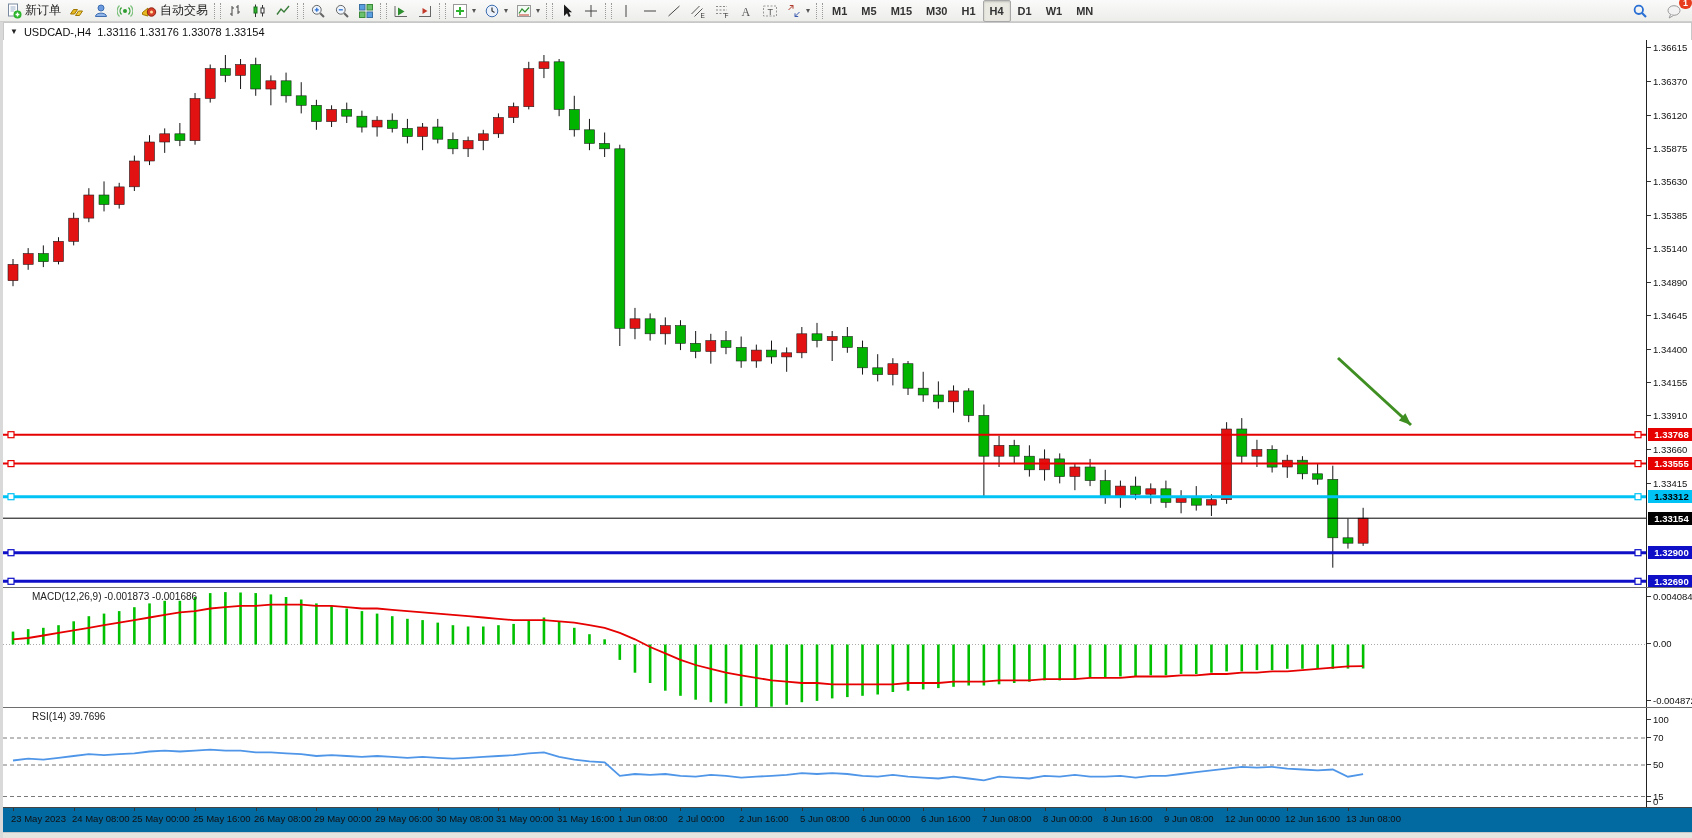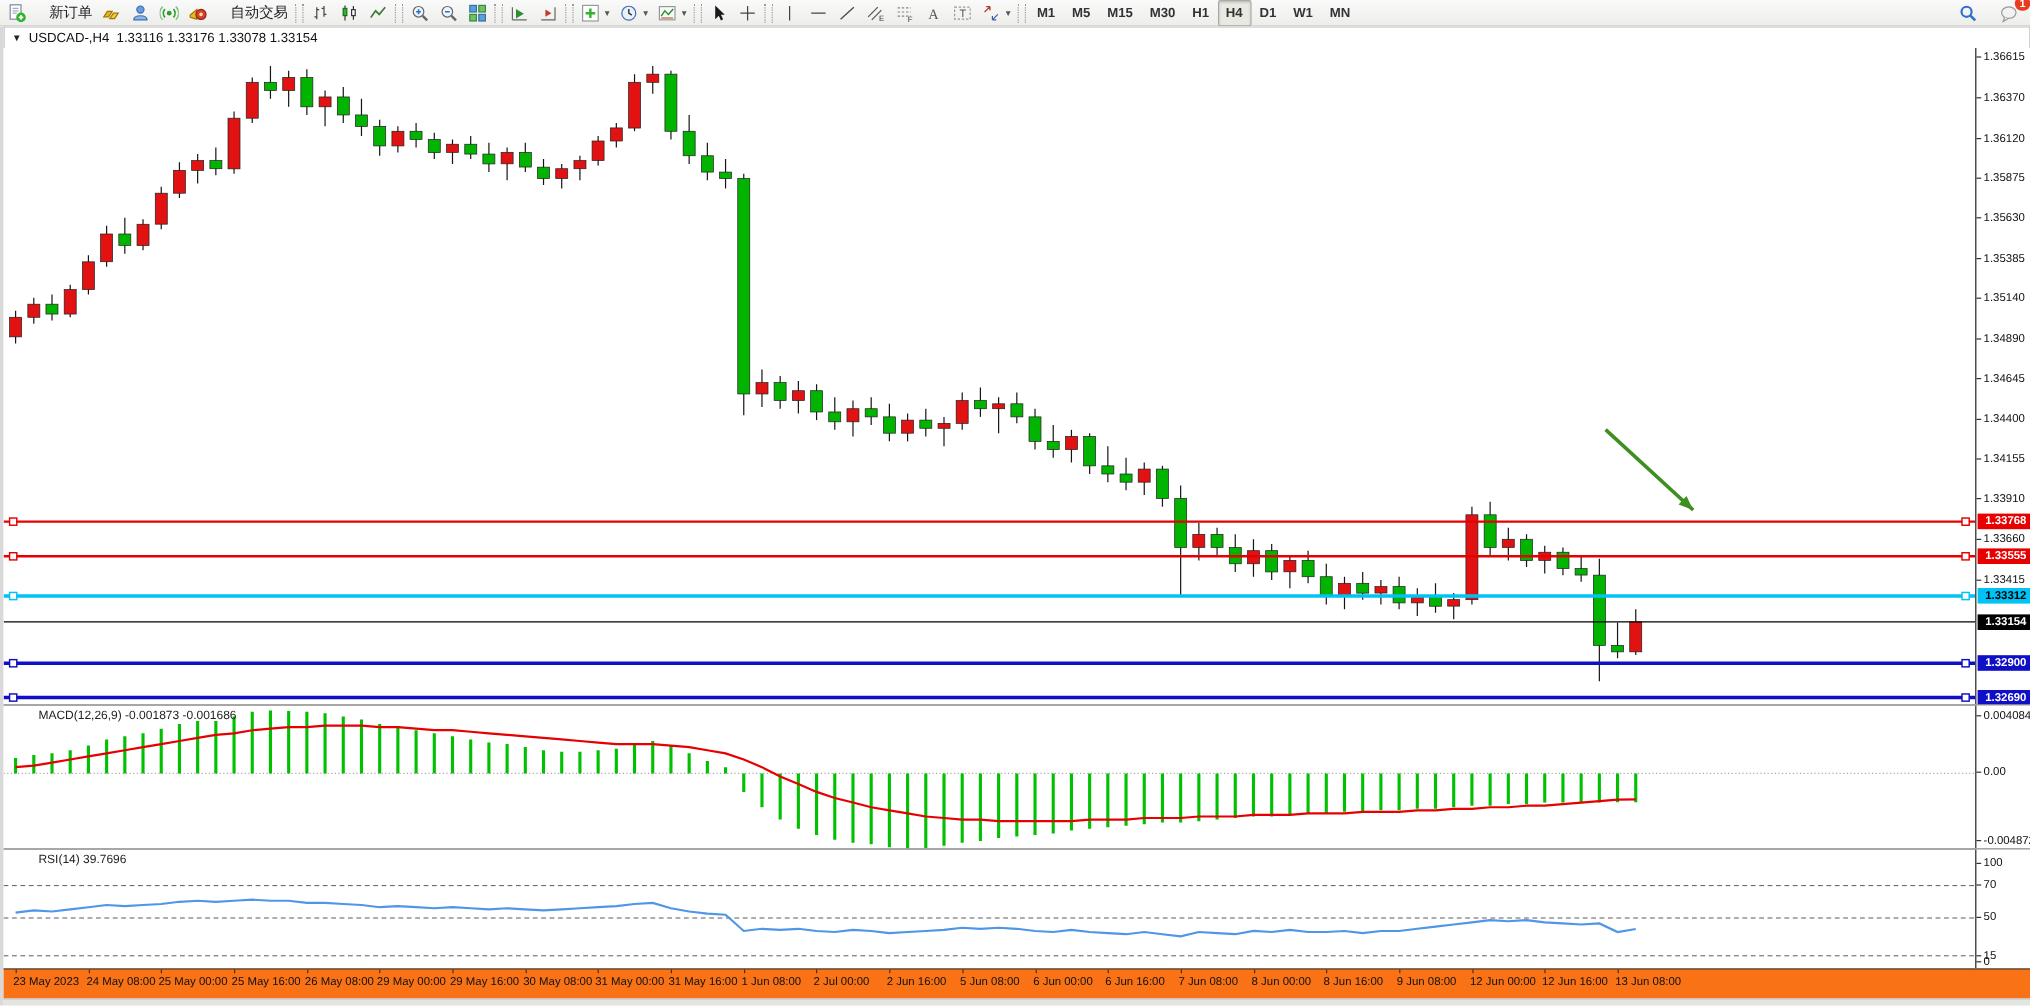--- a/index.html
+++ b/index.html
@@ -5,39 +5,39 @@
   html,body{margin:0;padding:0;background:#e8e8e8;}
   #app{position:relative;width:1692px;height:838px;background:#fff;overflow:hidden;
        font-family:"Liberation Sans","DejaVu Sans",sans-serif;-webkit-font-smoothing:none;}
   
   #toolbar{position:absolute;top:0;left:0;right:0;height:22px;background:linear-gradient(#fafafa,#ededea);
            border-bottom:1px solid #cfcfcf;display:flex;align-items:center;padding-left:2px;box-sizing:border-box;}
   .tb-btn{display:flex;align-items:center;gap:3px;height:20px;padding:0 3px;border:1px solid transparent;
           border-radius:2px;cursor:default;}
   .tb-btn .ic{width:16px;height:16px;display:inline-block;}
   .tb-btn .ic svg{width:16px;height:16px;display:block;}
-  .tb-lbl{font-size:12px;color:#222;white-space:nowrap;margin-left:16px;}
+  .tb-lbl{font-size:12px;color:#222;white-space:nowrap;}
   .dd{font-size:8px;color:#555;margin-left:1px;}
   .sep{width:5px;height:16px;margin:0 2px;border-left:1px dotted #9a9a9a;border-right:1px dotted #9a9a9a;}
   .tf-btn{font-size:11px;color:#333;padding:2px 6px;height:16px;line-height:16px;border:1px solid transparent;border-radius:2px;font-weight:bold;}
   .tf-btn.active{background:#e9e9e2;border:1px solid #a8a8a8;box-shadow:inset 0 1px 2px rgba(0,0,0,.18);}
   #tb-right{position:absolute;right:6px;top:0;height:22px;display:flex;align-items:center;gap:10px;}
   .badge{position:absolute;top:-4px;right:-7px;background:#e83c1e;color:#fff;font-size:9px;font-weight:bold;
          border-radius:8px;padding:1px 4px;line-height:10px;}
   
   #chart-area{position:absolute;top:22px;left:0;right:0;bottom:0;background:#fff;border-left:3px solid #d9d9d9;box-sizing:border-box;}
   #title-row{position:absolute;top:0;left:0;right:0;height:18px;border:1px solid #c8c8c8;border-bottom:none;
              background:#fff;display:flex;align-items:center;gap:6px;padding-left:6px;box-sizing:border-box;
              font-size:11px;color:#111;}
   #title-tri{font-size:8px;color:#222;}
   .panel{position:absolute;left:0;right:0;background:#fff;}
   #main-panel{top:18px;height:547px;}
   #macd-panel{top:565px;height:120px;border-top:1px solid #6e6e6e;box-sizing:border-box;}
   #rsi-panel{top:685px;height:100px;border-top:1px solid #6e6e6e;box-sizing:border-box;}
-  #time-axis{position:absolute;top:785px;height:25px;left:0;right:0;background:#f97316;border-top:1px solid #444;}
+  #time-axis{position:absolute;top:785px;height:25px;left:0;right:0;background:#0369a1;border-top:1px solid #444;}
   #bottom-strip{position:absolute;top:810px;height:6px;left:0;right:0;background:#e4e4e0;border-top:1px solid #c8c8c8;}
   .plot-svg{position:absolute;left:0;top:0;}
   .yaxis{position:absolute;left:1643px;width:49px;top:0;bottom:0;border-left:1px solid #222;background:#fff;}
   .tick{position:absolute;left:0;width:100%;height:12px;display:flex;align-items:center;}
   .tick i{display:inline-block;width:4px;height:1px;background:#333;margin-right:2px;}
   .tick span{font-size:9.5px;color:#111;}
   .pricebox{position:absolute;left:1px;right:1px;height:13px;display:flex;align-items:center;justify-content:center;
             font-size:9.5px;font-weight:bold;color:#fff;}
   .ind-label{position:absolute;top:3px;left:5px;font-size:10px;color:#222;z-index:3;white-space:nowrap;padding-left:24px;}
   .tlabel{position:absolute;top:5px;font-size:9.5px;color:#111;white-space:nowrap;}
@@ -747,21 +747,21 @@
         <span class="tlabel" style="left:69px">24 May 08:00</span>
         <div class="ttick" style="left:131px"></div>
         <span class="tlabel" style="left:129px">25 May 00:00</span>
         <div class="ttick" style="left:192px"></div>
         <span class="tlabel" style="left:190px">25 May 16:00</span>
         <div class="ttick" style="left:253px"></div>
         <span class="tlabel" style="left:251px">26 May 08:00</span>
         <div class="ttick" style="left:313px"></div>
         <span class="tlabel" style="left:311px">29 May 00:00</span>
         <div class="ttick" style="left:374px"></div>
-        <span class="tlabel" style="left:372px">29 May 16:00</span>
+        <span class="tlabel" style="left:372px">29 May 06:00</span>
         <div class="ttick" style="left:435px"></div>
         <span class="tlabel" style="left:433px">30 May 08:00</span>
         <div class="ttick" style="left:495px"></div>
         <span class="tlabel" style="left:493px">31 May 00:00</span>
         <div class="ttick" style="left:556px"></div>
         <span class="tlabel" style="left:554px">31 May 16:00</span>
         <div class="ttick" style="left:617px"></div>
         <span class="tlabel" style="left:615px">1 Jun 08:00</span>
         <div class="ttick" style="left:677px"></div>
         <span class="tlabel" style="left:675px">2 Jul 00:00</span>

